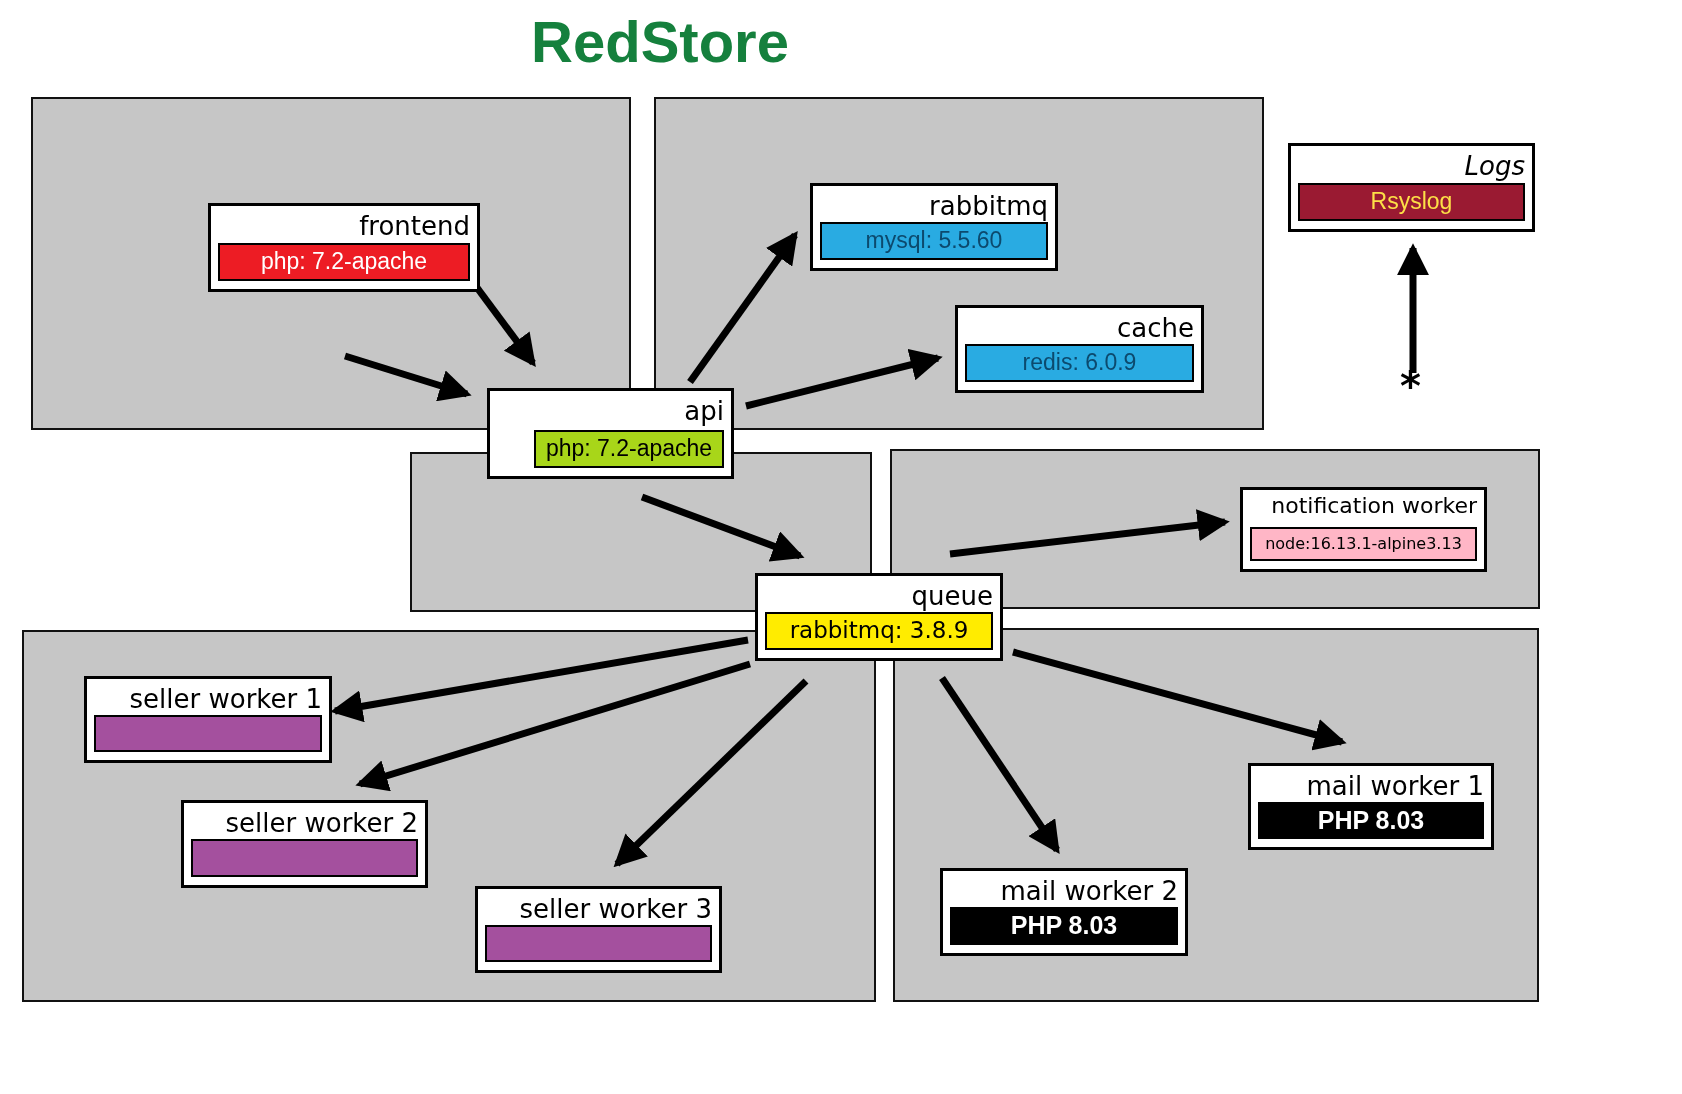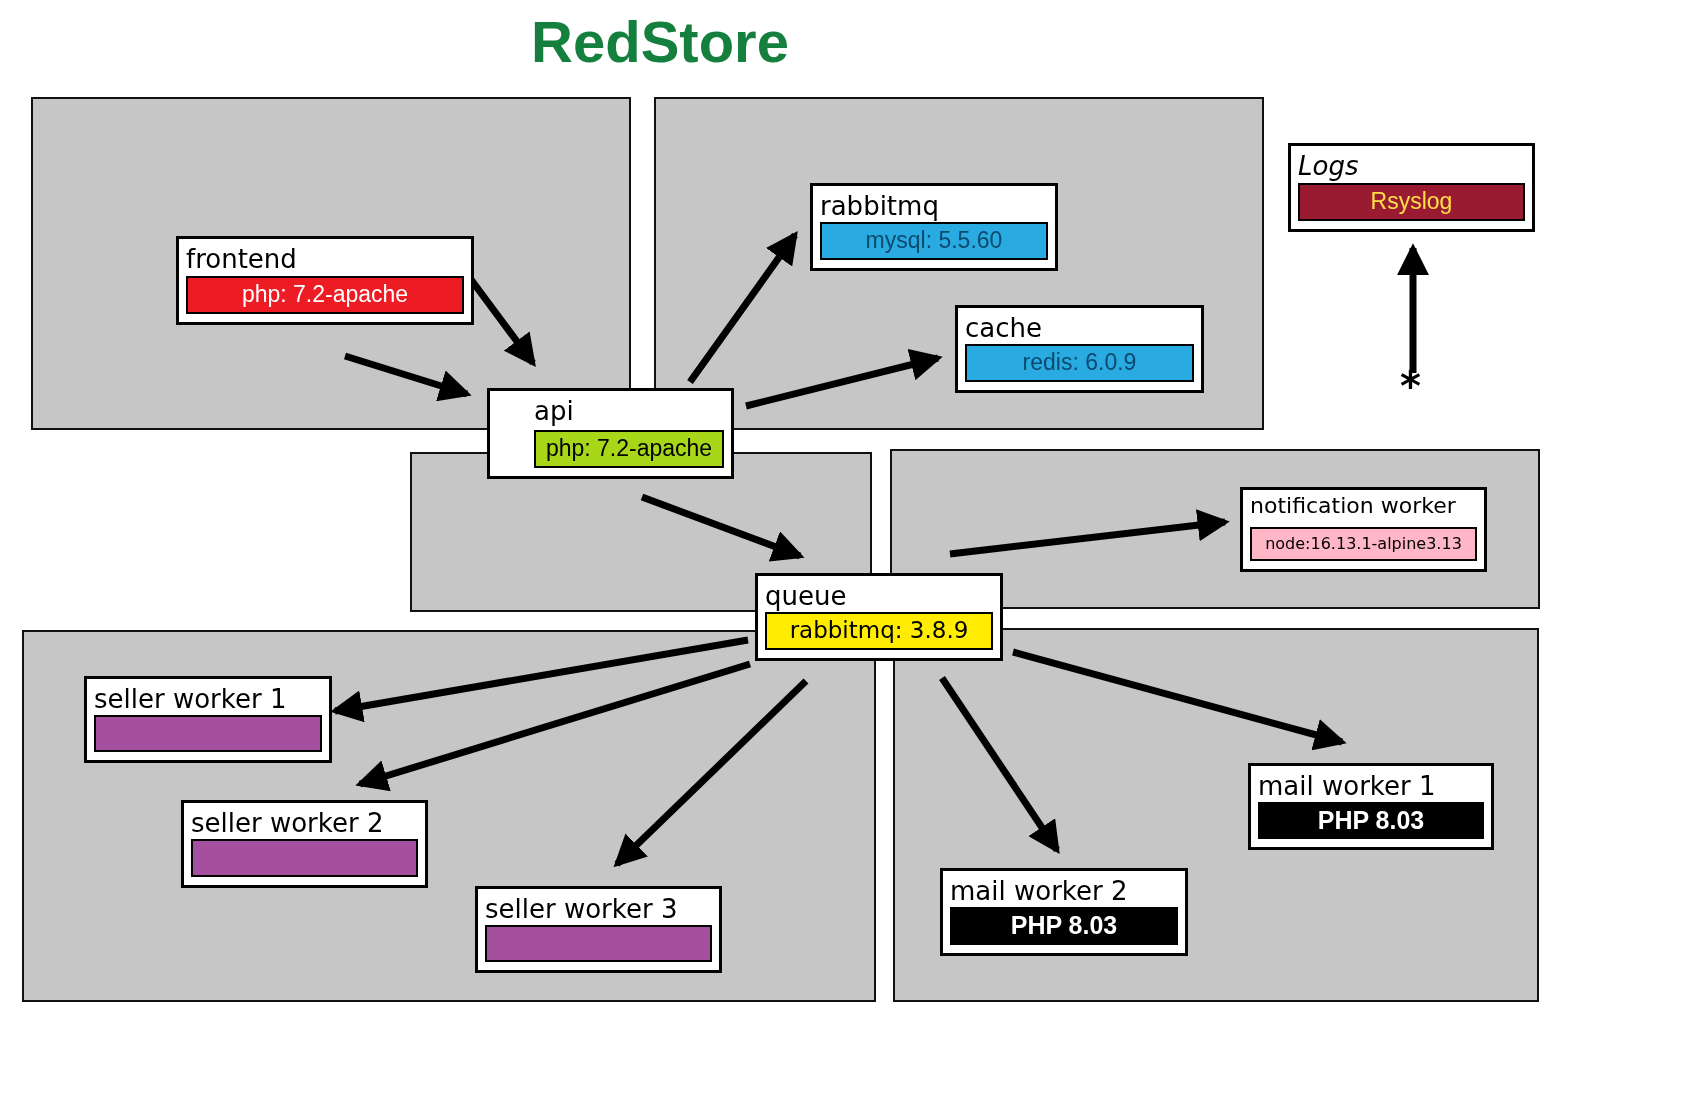--- a/index.html
+++ b/index.html
@@ -4,21 +4,21 @@
 <style>
   html,body{margin:0;padding:0;background:#ffffff;}
   #canvas{position:relative;width:1682px;height:1094px;background:#ffffff;overflow:hidden;
           font-family:"DejaVu Sans",sans-serif;}
   .page-title{position:absolute;left:390px;top:8px;width:540px;text-align:center;
               font-family:"Liberation Sans",sans-serif;font-weight:bold;font-size:58px;color:#15803d;}
   .panel{position:absolute;background:#c6c6c6;border:2px solid #111;box-sizing:border-box;z-index:0;}
   #arrows{position:absolute;left:0;top:0;z-index:1;pointer-events:none;}
   .node{position:absolute;background:#fff;border:3px solid #000;box-sizing:border-box;z-index:2;
         display:flex;flex-direction:column;justify-content:space-between;padding:5px 7px 8px 7px;}
-  .node-title{text-align:left;font-family:"DejaVu Sans",sans-serif;font-size:26px;color:#000;
+  .node-title{text-align:right;font-family:"DejaVu Sans",sans-serif;font-size:26px;color:#000;
               line-height:1.2;white-space:nowrap;}
   .node-title.small{font-size:22px;}
   .node-title.italic{font-style:italic;}
   .chip{border:2px solid #000;box-sizing:border-box;text-align:center;height:38px;line-height:33px;
         font-size:23px;white-space:nowrap;overflow:hidden;}
   .chip-red{background:#ed1c24;color:#ffffff;font-family:"Liberation Sans",sans-serif;}
   .chip-green{background:#a8d619;color:#000000;font-family:"Liberation Sans",sans-serif;}
   .chip-blue{background:#29abe2;color:#0c4a6e;font-family:"Liberation Sans",sans-serif;}
   .chip-maroon{background:#9a1a32;color:#fde047;font-family:"Liberation Sans",sans-serif;}
   .chip-yellow{background:#ffec00;color:#000000;font-family:"DejaVu Sans",sans-serif;}
@@ -60,21 +60,21 @@
       <line x1="942" y1="678" x2="1057" y2="850" marker-end="url(#ah)"></line>
       <line x1="1013" y1="652" x2="1342" y2="742" marker-end="url(#ah)"></line>
       <line x1="1413" y1="373" x2="1413" y2="248" marker-end="url(#ah)"></line>
     </g>
   </svg>
 
   <div class="page-title">RedStore</div>
 
   <div class="asterisk" style="left:1400px;top:363px;">*</div>
 
-  <div class="node" style="left:176px;top:203px;width:298px;height:89px;margin-top:33px;">
+  <div class="node" style="left:208px;top:203px;width:272px;height:89px;">
     <div class="node-title">frontend</div>
     <div class="chip chip-red">php: 7.2-apache</div>
   </div>
 
 
   <div class="node" style="left:487px;top:388px;width:247px;height:91px;padding-left:44px;">
     <div class="node-title">api</div>
     <div class="chip chip-green">php: 7.2-apache</div>
   </div>
 

